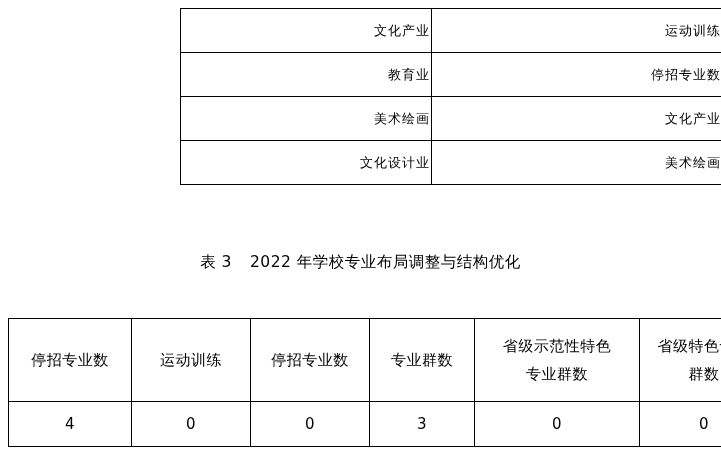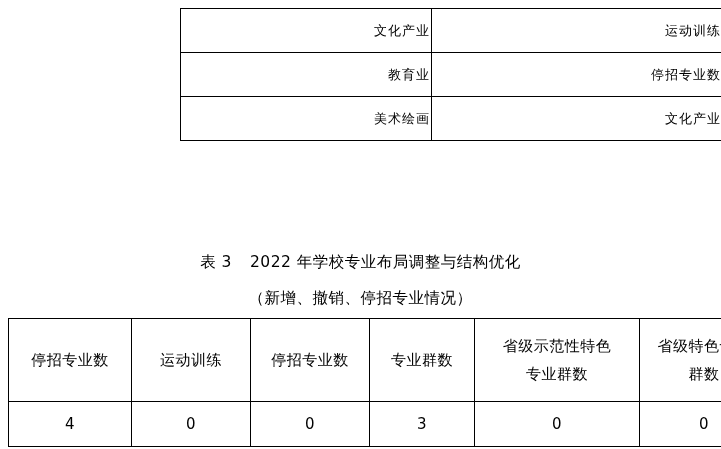--- a/index.html
+++ b/index.html
@@ -125,28 +125,32 @@
       <tr>
         <td class="col-a blank-cell"></td>
         <td class="col-b">教育业</td>
         <td class="col-c">停招专业数</td>
       </tr>
       <tr>
         <td class="col-a blank-cell"></td>
         <td class="col-b">美术绘画</td>
         <td class="col-c">文化产业</td>
       </tr>
+      <tr>
+        <td class="col-a blank-cell last-blank"></td>
+        <td class="col-b">文化设计业</td>
+        <td class="col-c">美术绘画</td>
+      </tr>
     </tbody>
   </table>
 
   <div class="caption">
     <span class="cap-num">表 3</span><span class="cap-gap"></span><span>2022 年学校专业布局调整与结构优化</span>
   </div>
 
-  <div class="subcaption">（新增、撤销、停招专业情况）</div>
 
   <table class="table-bottom">
     <thead>
       <tr>
         <th class="w1">停招专业数</th>
         <th class="w2">运动训练</th>
         <th class="w3">停招专业数</th>
         <th class="w4">专业群数</th>
         <th class="w5">
           <div>省级示范性特色</div>

